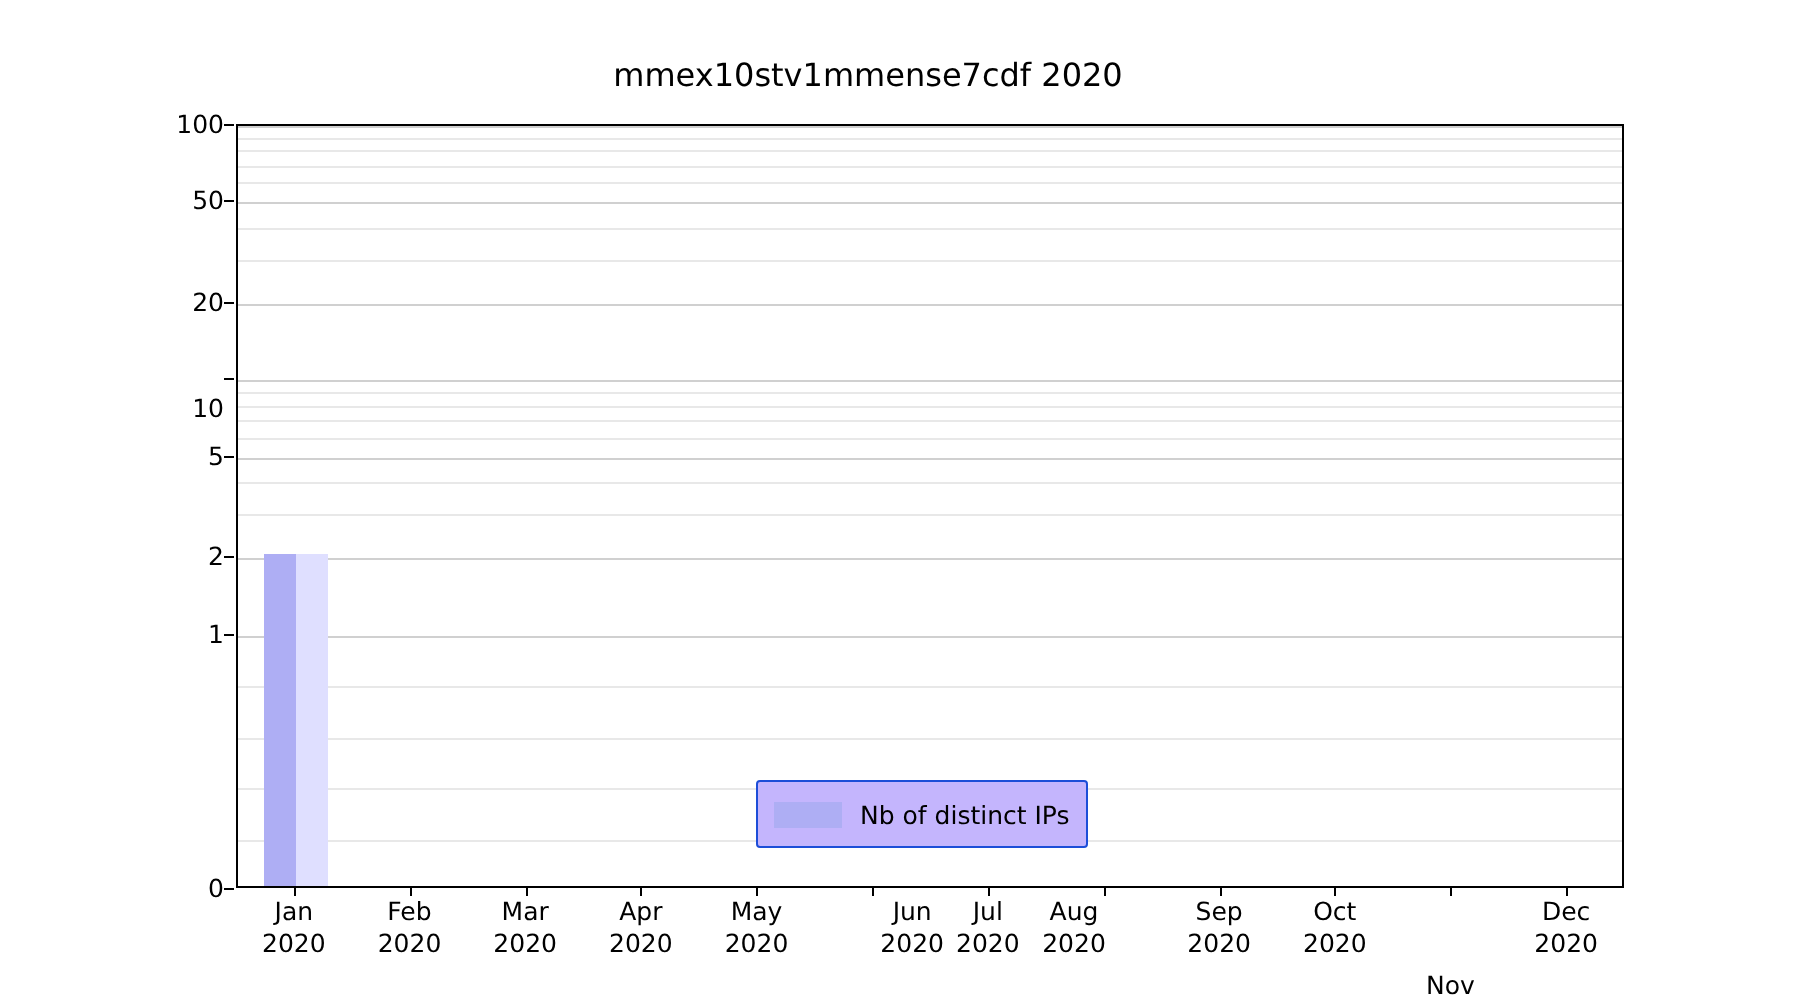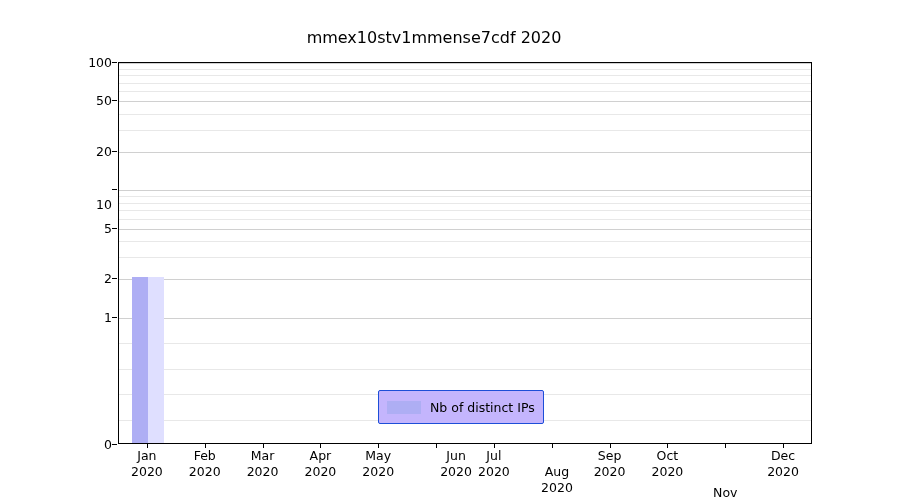--- a/index.html
+++ b/index.html
@@ -240,21 +240,21 @@
         <div>2020</div>
       </div>
       <div class="xtick-label" style="left: 318.083px; margin-left: 20px;">
         <div>Jun</div>
         <div>2020</div>
       </div>
       <div class="xtick-label" style="left: 375.917px;">
         <div>Jul</div>
         <div>2020</div>
       </div>
-      <div class="xtick-label" style="left: 439px; margin-top: 16px;">
+      <div class="xtick-label" style="left: 419px;">
         <div>Aug</div>
         <div>2020</div>
       </div>
       <div class="xtick-label" style="left: 491.583px;">
         <div>Sep</div>
         <div>2020</div>
       </div>
       <div class="xtick-label" style="left: 549.417px;">
         <div>Oct</div>
         <div>2020</div>

